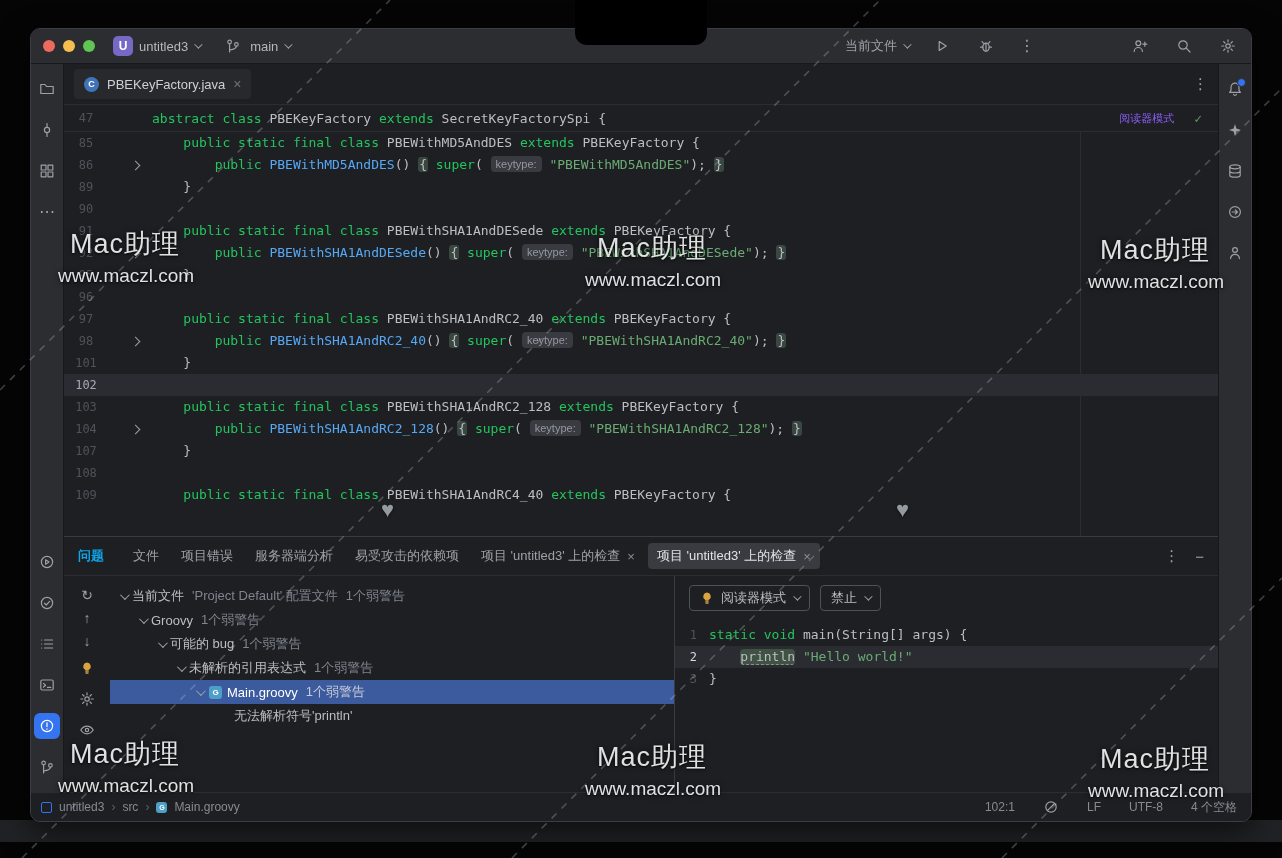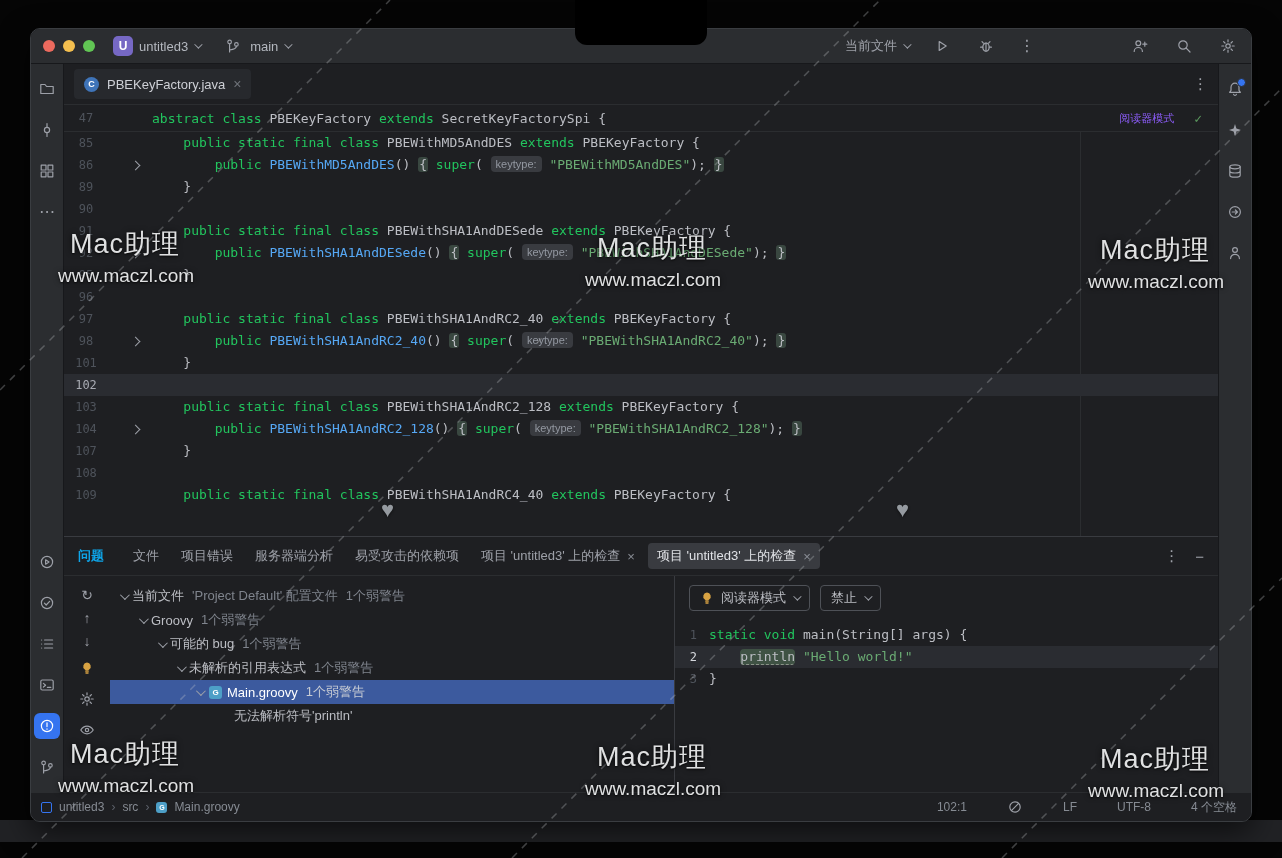--- a/index.html
+++ b/index.html
@@ -95,21 +95,21 @@
   .pl.cur{background:#2a2c31;}
   .pln{width:22px;flex:none;text-align:right;color:#4e535b;font-size:12px;margin-right:12px;
        font-family:"DejaVu Sans Mono","Liberation Mono",monospace;}
   .pl.cur .pln{color:#d5d8dd;}
   
   .statusbar{height:28px;flex:none;display:flex;align-items:center;padding:0 14px 0 10px;border-top:1px solid #2b2d30;
              color:#868b93;font-size:12px;gap:7px;background:#1e1f22;}
   .bc-sep{color:#5c616a;font-size:12px;}
   .proj-mini{width:9px;height:9px;border:1.5px solid #3574f0;border-radius:2px;display:inline-block;}
   .gicon.mini{width:11px;height:11px;font-size:7px;margin-left:0;}
-  .sb-right{margin-left:auto;display:flex;align-items:center;gap:40px;}
+  .sb-right{margin-left:auto;display:flex;align-items:center;gap:28px;}
   .sb-item{display:flex;align-items:center;gap:4px;}
   
   .notch{position:absolute;left:575px;top:0;width:132px;height:45px;background:#000;border-radius:0 0 12px 12px;z-index:40;}
   .wm{position:absolute;z-index:60;pointer-events:none;opacity:.92;color:#f0f1f2;
       text-shadow:0 0 6px rgba(0,0,0,.7),0 1px 2px rgba(0,0,0,.8);}
   .wm-t{font-size:27px;font-weight:500;margin-left:12px;letter-spacing:1px;}
   .wm-u{font-size:19px;margin-top:3px;}
   .heart{position:absolute;z-index:60;font-size:22px;color:#aab0b6;opacity:.85;pointer-events:none;
          text-shadow:0 1px 3px rgba(0,0,0,.6);}
   .wm-lines{position:absolute;left:0;top:0;z-index:55;pointer-events:none;}

